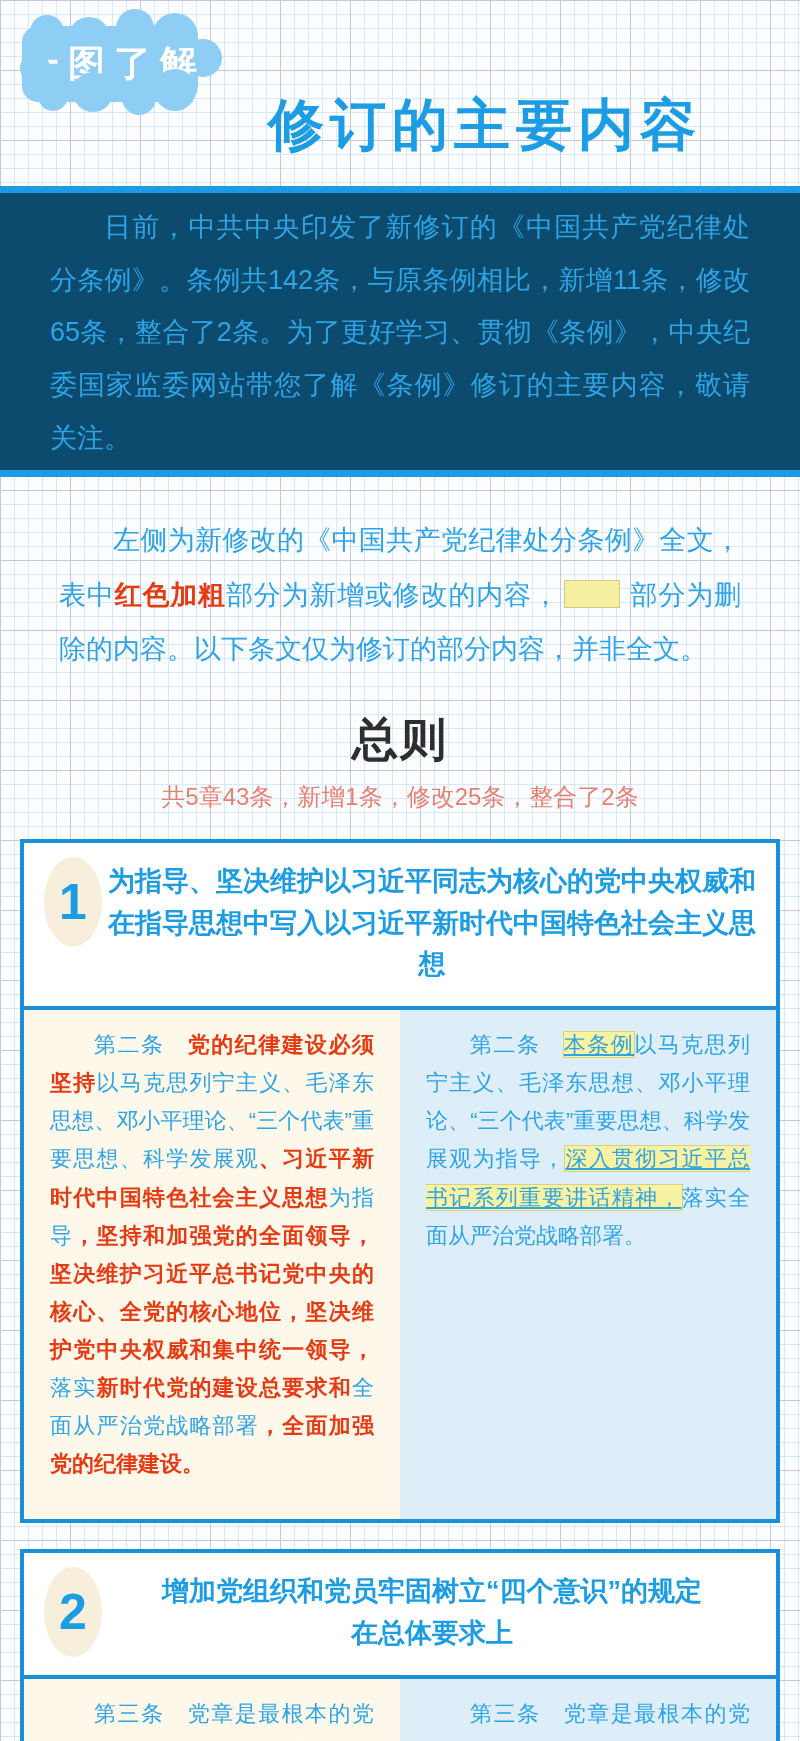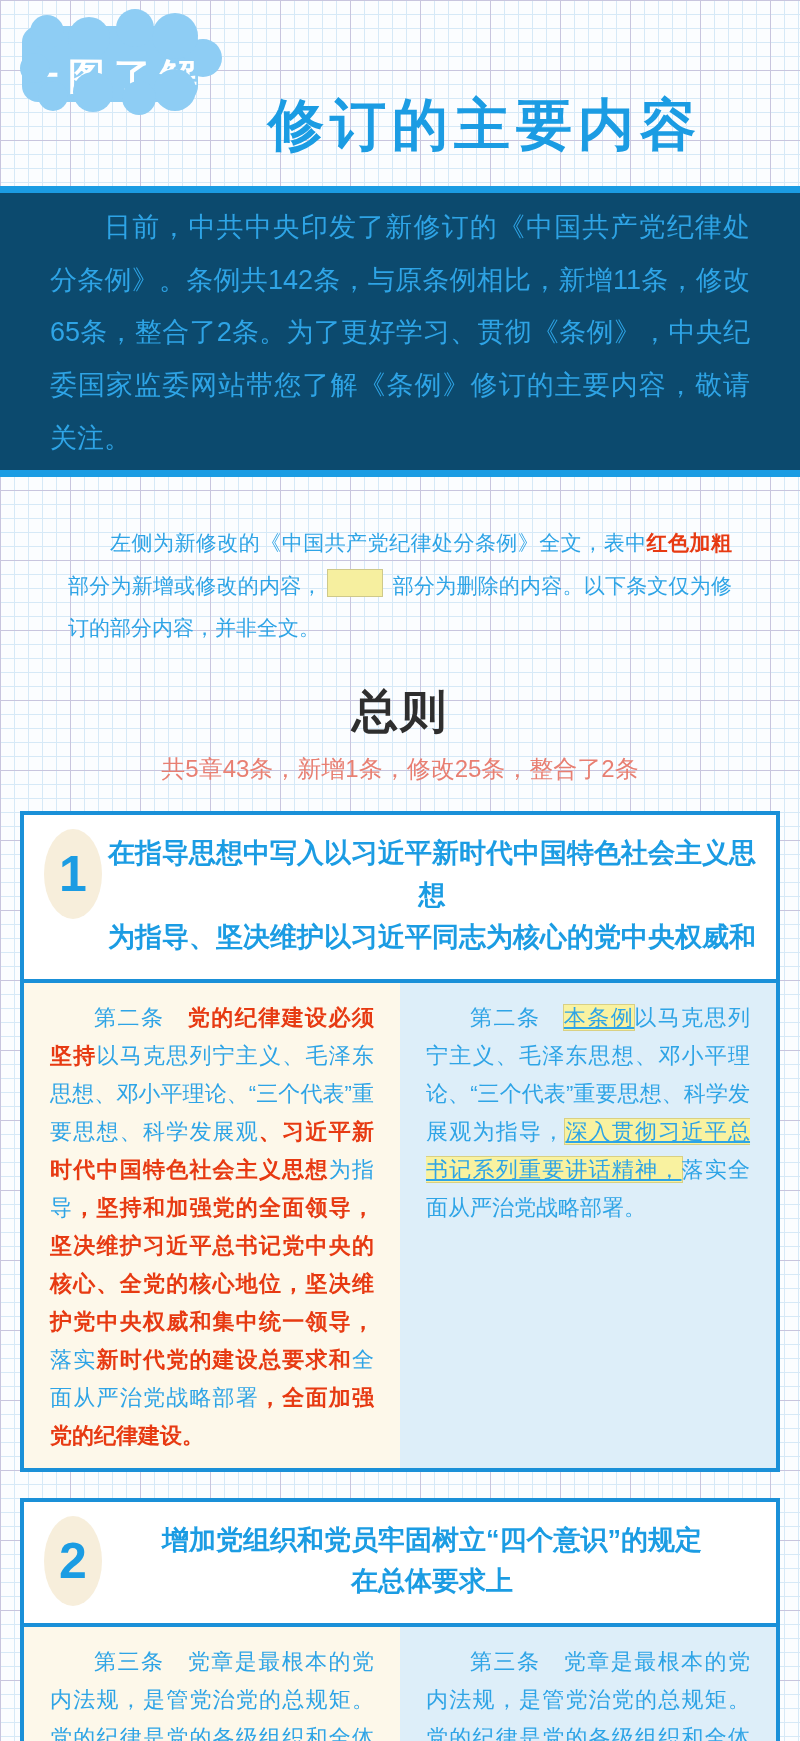--- a/index.html
+++ b/index.html
@@ -27,21 +27,21 @@
       linear-gradient(#d6e9f7 1px, transparent 1px),
       linear-gradient(90deg,#d6e9f7 1px, transparent 1px);
     background-size:70px 70px,70px 70px,14px 14px,14px 14px;
   }
 
   
   .hero{position:relative;height:186px;}
   .badge{
     position:absolute;left:22px;top:26px;width:176px;height:76px;
     background:var(--badge);border-radius:16px;
-    display:flex;align-items:flex-end;justify-content:center;
+    display:flex;align-items:center;justify-content:center;
   }
   .badge::before{
     content:"";position:absolute;top:-11px;left:8px;width:34px;height:34px;border-radius:50%;
     background:var(--badge);
     box-shadow:42px 6px 0 4px var(--badge),88px -4px 0 2px var(--badge),128px 4px 0 6px var(--badge),156px 26px 0 2px var(--badge);
   }
   .badge::after{
     content:"";position:absolute;bottom:-9px;left:16px;width:30px;height:30px;border-radius:50%;
     background:var(--badge);
     box-shadow:40px -4px 0 5px var(--badge),86px 2px 0 2px var(--badge),122px -6px 0 6px var(--badge),-18px -28px 0 0 var(--badge);
@@ -70,21 +70,21 @@
     padding:8px 50px 6px;
   }
   .intro p{
     margin:0;font-size:27px;line-height:1.95;color:var(--blue-text);
     text-indent:2em;text-align:justify;
   }
 
   
   .legend{padding:32px 55px 0;}
   .legend p{
-    margin:13px;font-size:21px;line-height:2.02;color:var(--blue-text);
+    margin:4px;font-size:27px;line-height:2.02;color:var(--blue-text);
     text-indent:2em;text-align:justify;
   }
 
   
   .chapter{margin-top:32px;}
   .chapter-title{
     text-align:center;font-size:46px;font-weight:bold;color:var(--ink);
     font-family:"DejaVu Serif","Liberation Serif",serif;letter-spacing:2px;
   }
   .chapter-sub{
@@ -109,21 +109,21 @@
     display:flex;align-items:center;justify-content:center;
     color:var(--accent);font-size:50px;font-weight:bold;
   }
   .card-title{
     text-align:center;color:var(--accent);
     font-size:27px;font-weight:bold;line-height:1.55;
   }
   .card-body{display:flex;align-items:stretch;}
   .col{
     width:50%;
-    padding:16px 26px 12px;
+    padding:16px 26px 36px;
     font-size:22px;line-height:1.73;color:var(--blue-text);
   }
   .col p{margin:0;text-indent:2em;text-align:justify;}
   .col-left{background:var(--cream);}
   .col-right{background:var(--panelblue);}
 
   .sg-normal{}
   .sg-red{color:var(--red);font-weight:bold;}
   .sg-hl{background:var(--hl);box-shadow:0 0 0 1px #d9d083;text-decoration:underline;}
   .sg-swatch{
@@ -152,22 +152,22 @@
 
 <section class="chapter">
   <div class="chapter-title">总则</div>
   <div class="chapter-sub">共5章43条，新增1条，修改25条，整合了2条</div>
 </section>
 
 <article class="card">
   <div class="card-header">
     <div class="num">1</div>
     <div class="card-title">
+        <div>为指导、坚决维护以习近平同志为核心的党中央权威和</div>
         <div>在指导思想中写入以习近平新时代中国特色社会主义思想</div>
-        <div>为指导、坚决维护以习近平同志为核心的党中央权威和</div>
       </div>
   </div>
   <div class="card-body">
     <div class="col col-left">
       <p><span class="sg-normal">第二条　</span><span class="sg-red">党的纪律建设必须坚持</span><span class="sg-normal">以马克思列宁主义、毛泽东思想、邓小平理论、“三个代表”重要思想、科学发展观</span><span class="sg-red">、习近平新时代中国特色社会主义思想</span><span class="sg-normal">为指导</span><span class="sg-red">，坚持和加强党的全面领导，坚决维护习近平总书记党中央的核心、全党的核心地位，坚决维护党中央权威和集中统一领导，</span><span class="sg-normal">落实</span><span class="sg-red">新时代党的建设总要求和</span><span class="sg-normal">全面从严治党战略部署</span><span class="sg-red">，全面加强党的纪律建设。</span></p>
     </div>
     <div class="col col-right">
       <p><span class="sg-normal">第二条　</span><span class="sg-hl">本条例</span><span class="sg-normal">以马克思列宁主义、毛泽东思想、邓小平理论、“三个代表”重要思想、科学发展观为指导，</span><span class="sg-hl">深入贯彻习近平总书记系列重要讲话精神，</span><span class="sg-normal">落实全面从严治党战略部署。</span></p>
     </div>
   </div>

